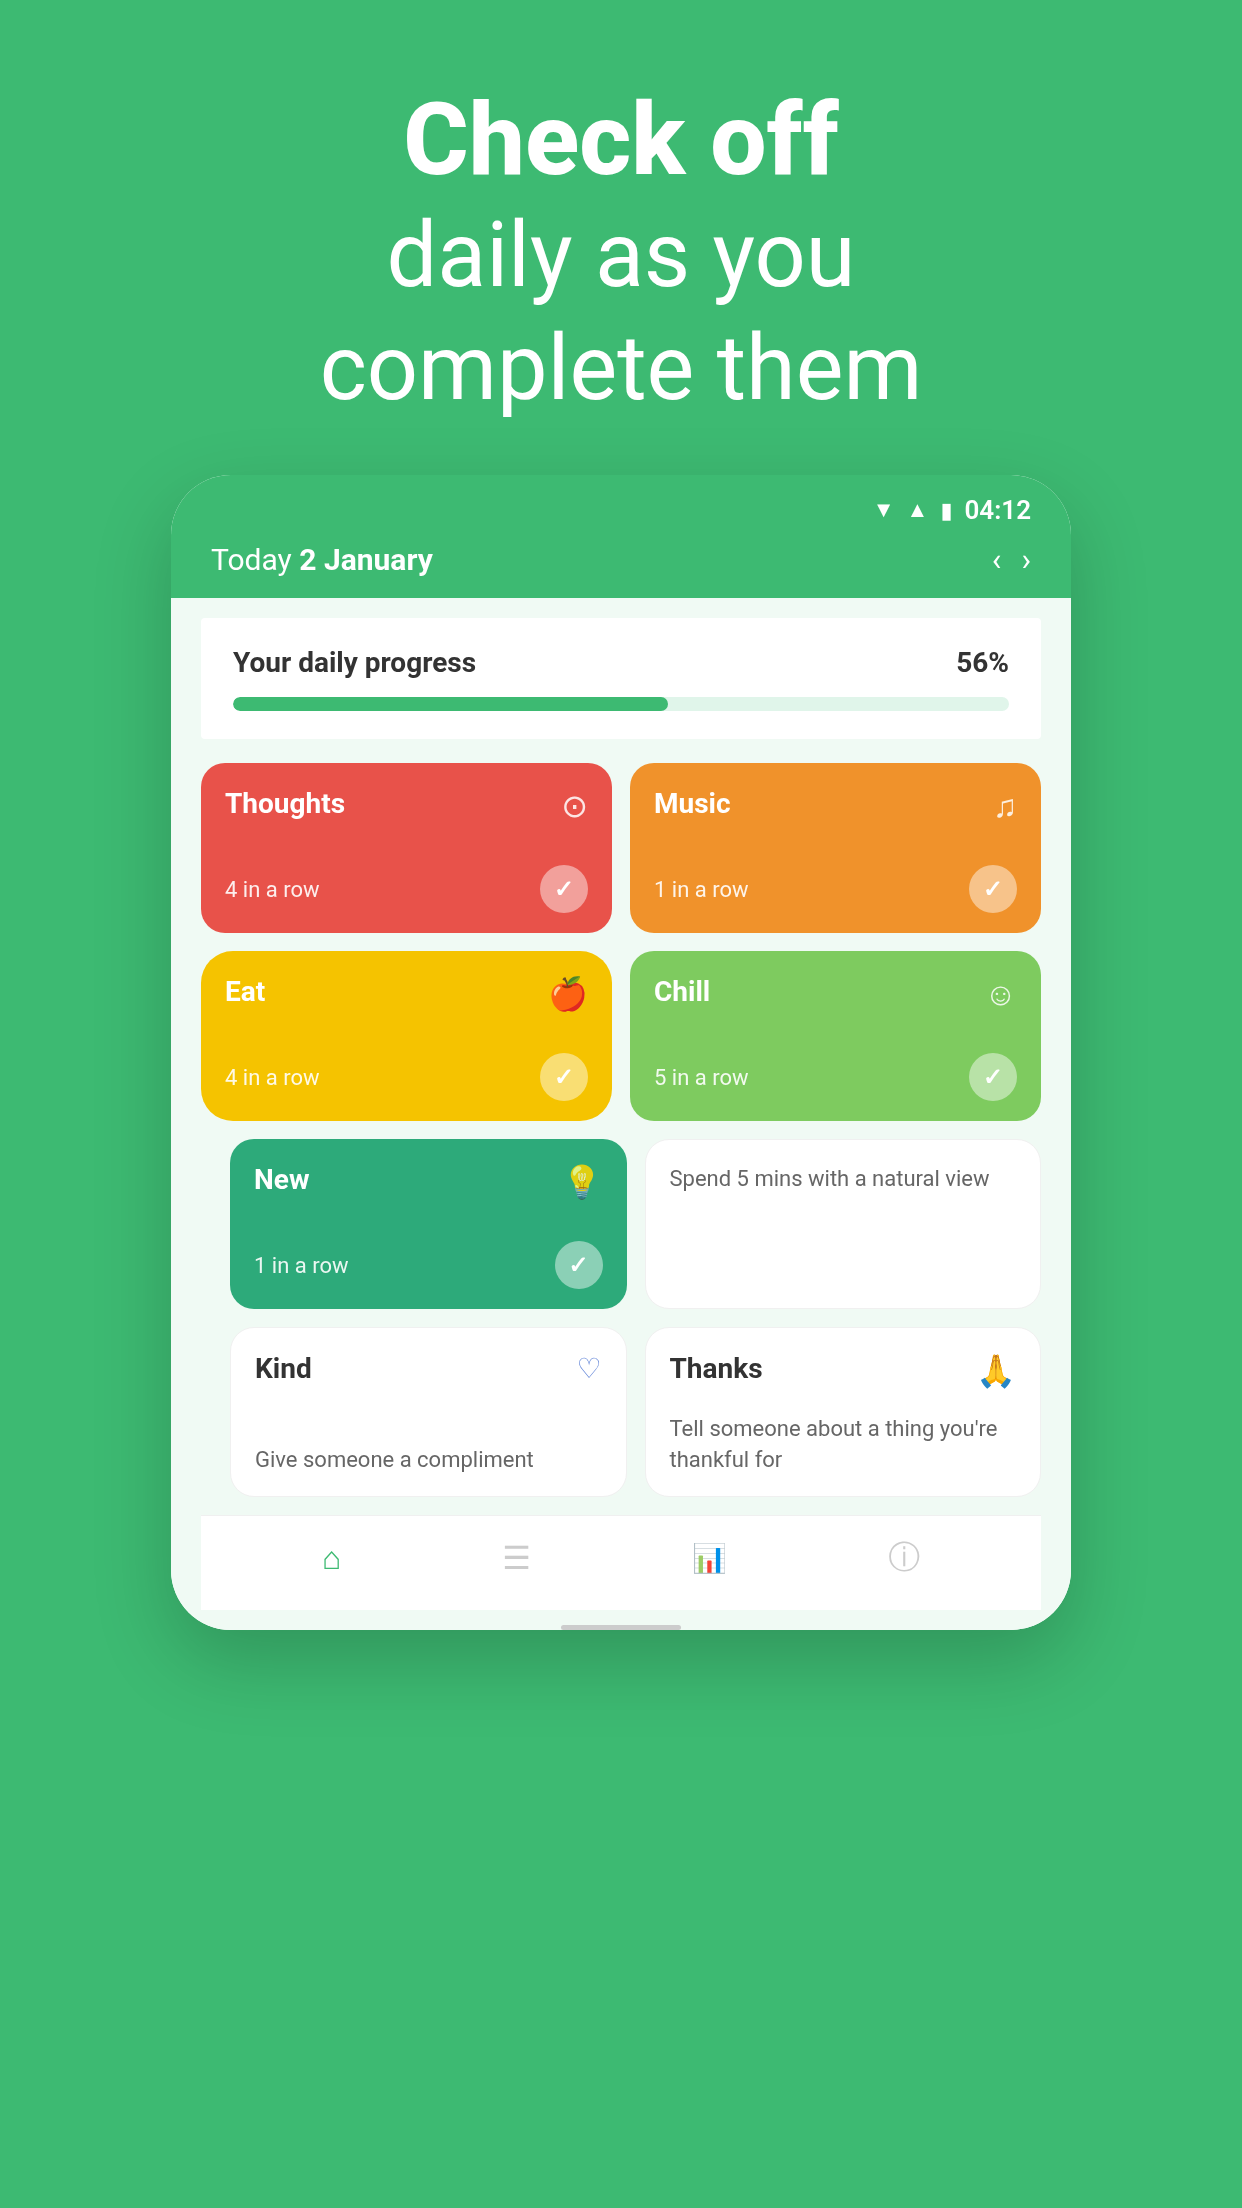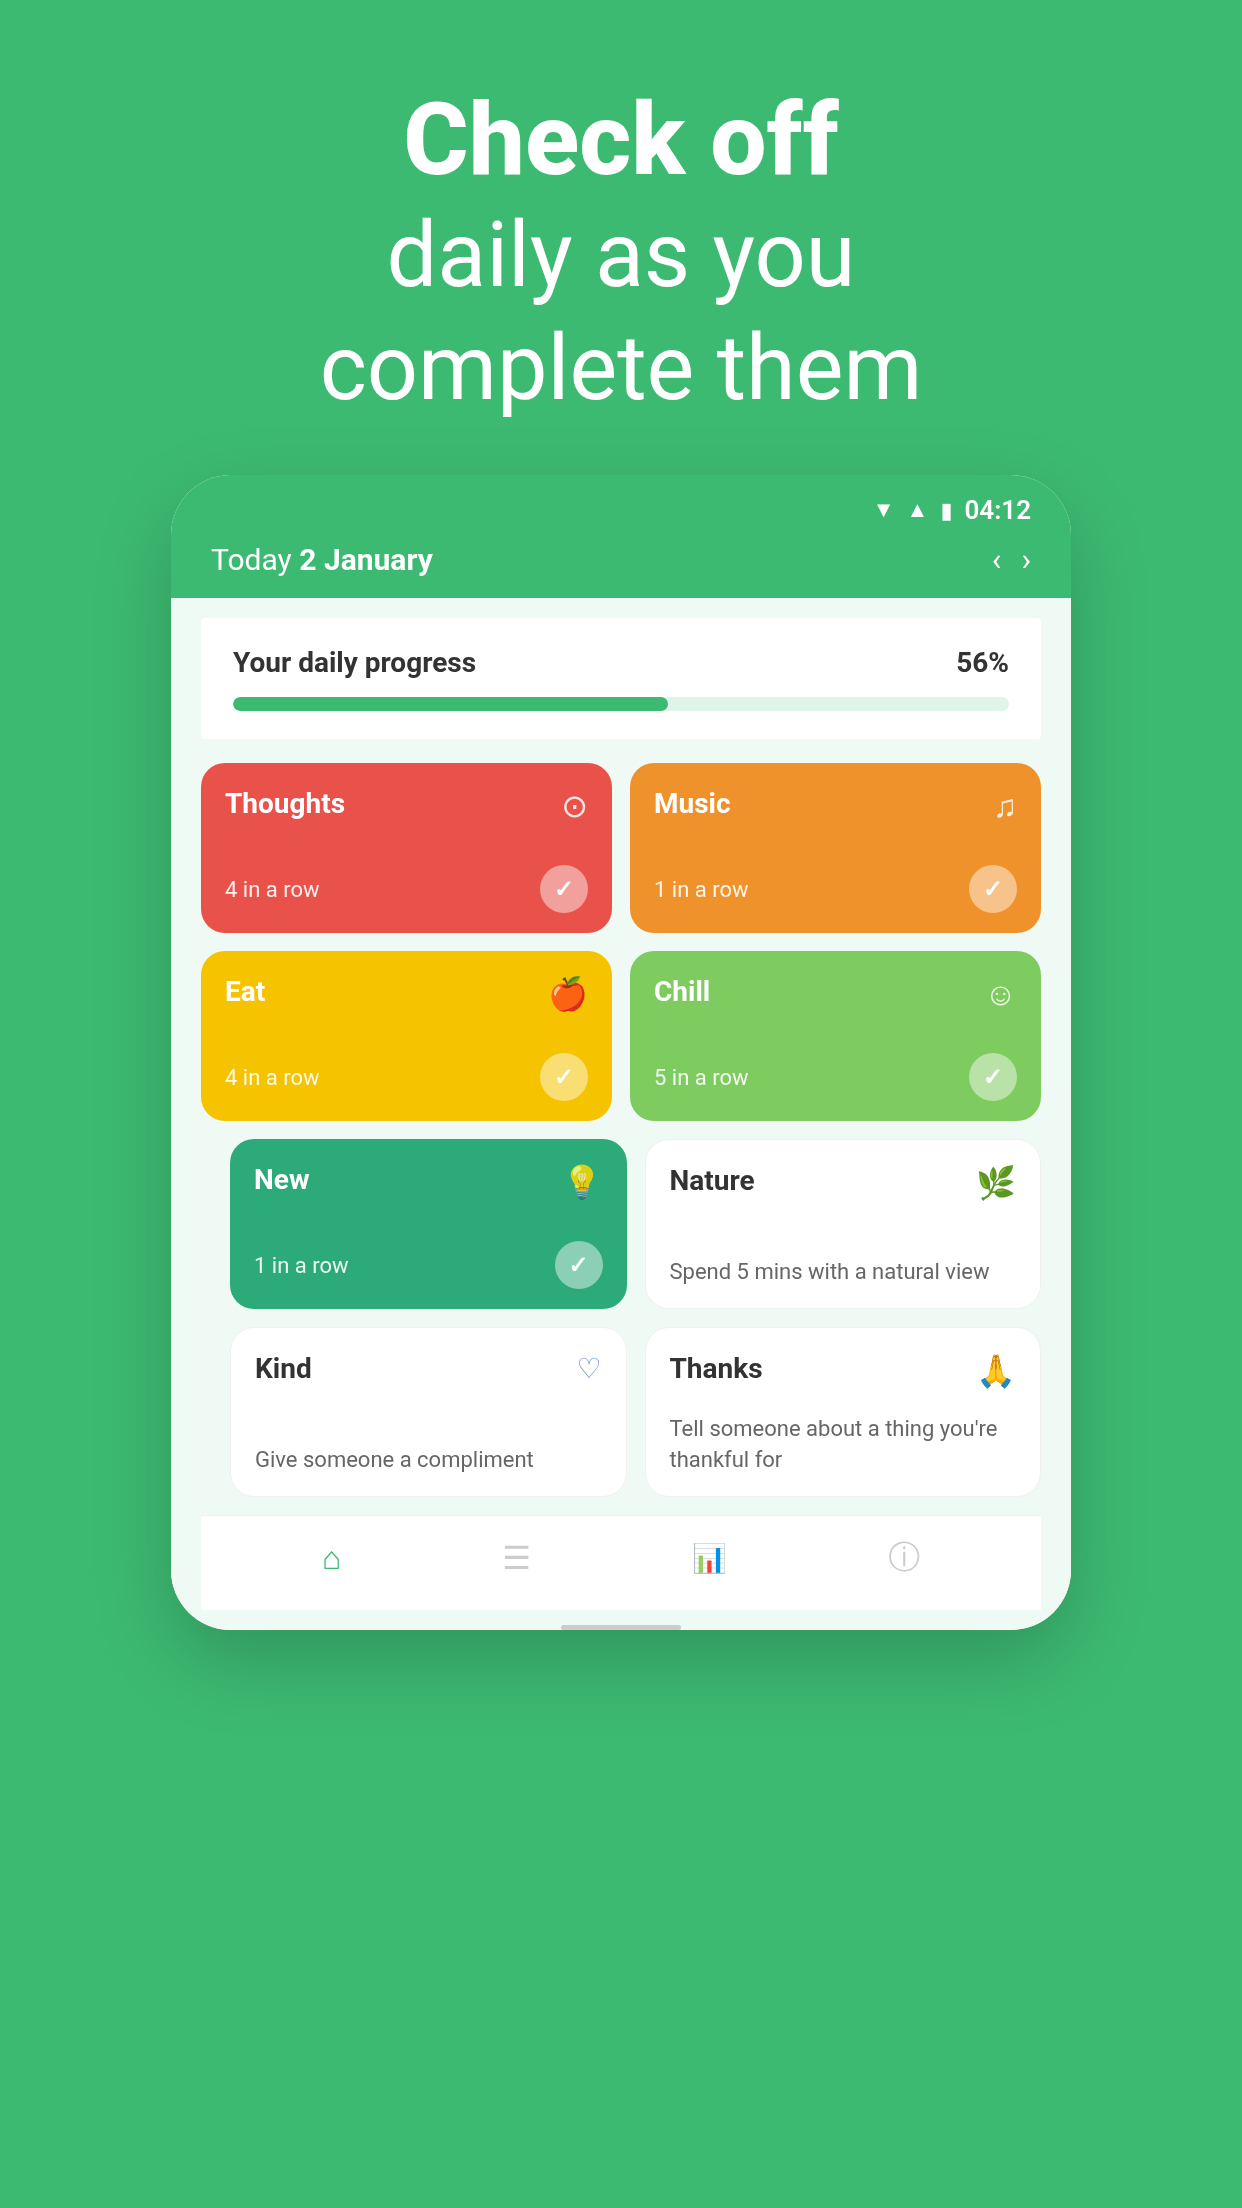--- a/index.html
+++ b/index.html
@@ -117,21 +117,21 @@
       border-radius: 24px;
       padding: 24px 24px 20px 24px;
       position: relative;
       min-height: 170px;
       display: flex;
       flex-direction: column;
       justify-content: space-between;
     }
     .habit-card.red { background: #e8524a; }
     .habit-card.orange { background: #f0922b; }
-    .habit-card.yellow { background: #f5c300; }
+    .habit-card.yellow { background: #f5c300; border-radius: 32px; }
     .habit-card.green-light { background: #7ecb5f; }
     .habit-card.teal { background: #2daa7a; }
     .habit-card.white-card { background: white; border: 1px solid #f0f0f0; }
 
     .habit-top {
       display: flex;
       justify-content: space-between;
       align-items: flex-start;
     }
     .habit-name {
@@ -317,24 +317,20 @@
         </div>
         <div class="habit-bottom">
           <span class="habit-streak">1 in a row</span>
           <div class="habit-check checked">
             <span class="check-mark"></span>
           </div>
         </div>
       </div>
 
       <div class="habit-card white-card">
-        <div class="habit-top">
-          <span class="habit-name dark">Nature</span>
-          <span class="habit-icon dark">🌿</span>
-        </div>
         <div>
           <span class="habit-desc">Spend 5 mins with a natural view</span>
         </div>
       </div>
 
     </div>
 
     <div class="bottom-row">
 
       <div class="habit-card white-card">

